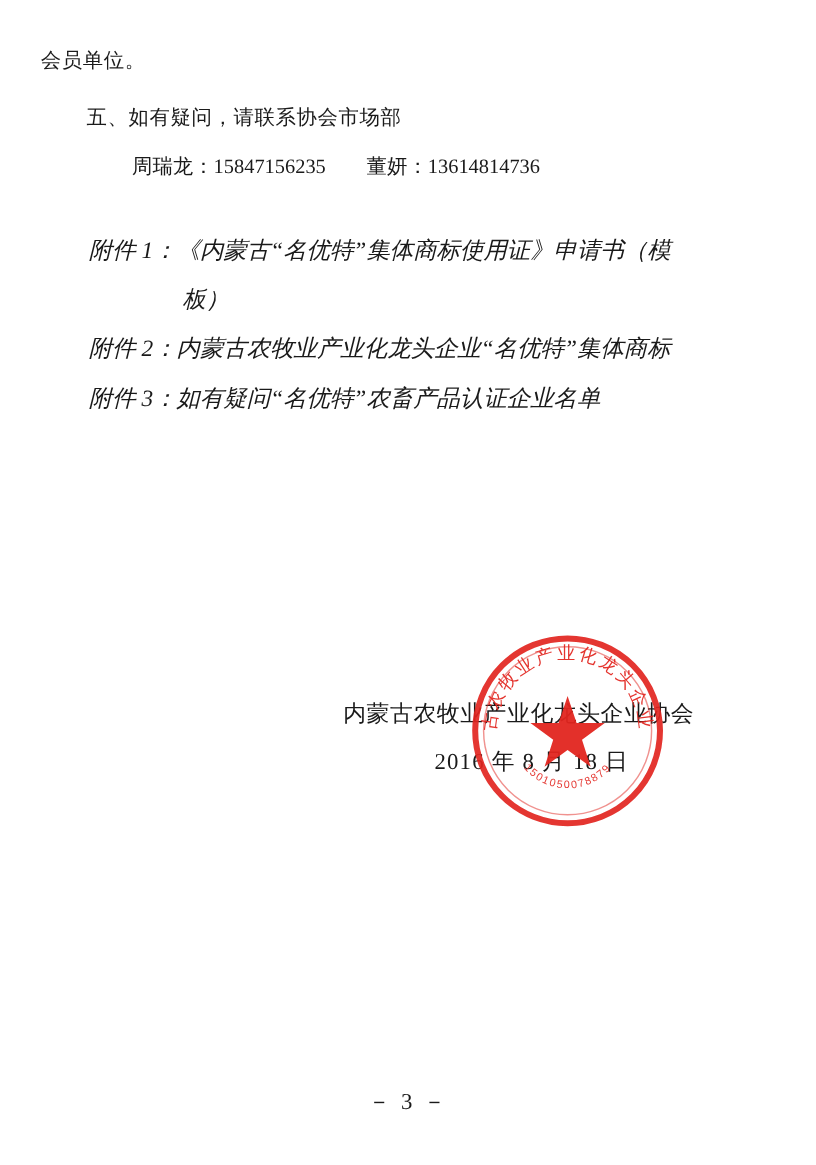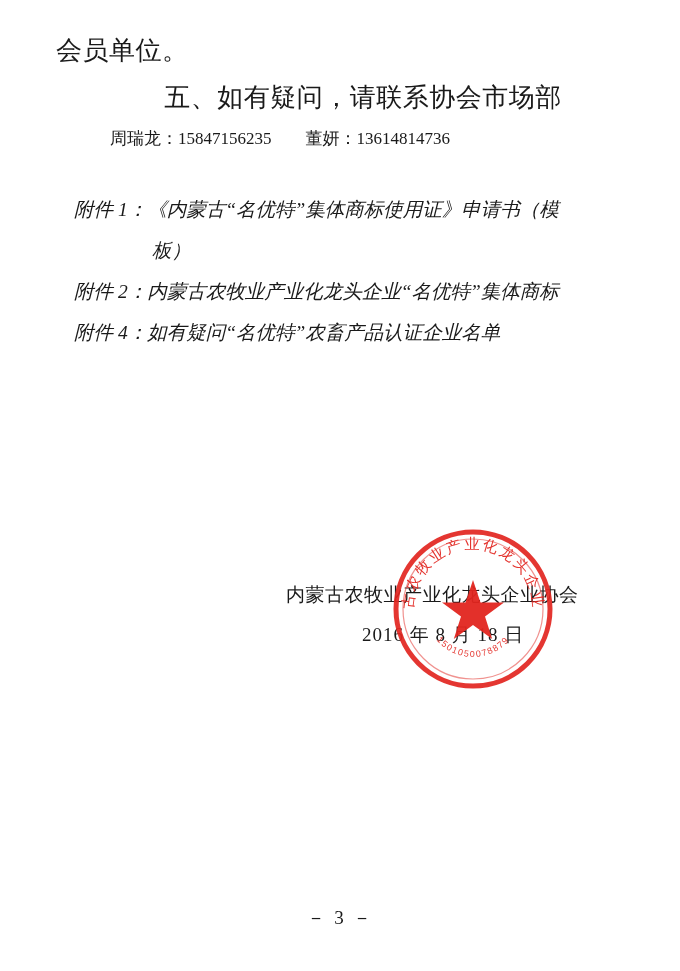--- a/index.html
+++ b/index.html
@@ -16,27 +16,26 @@
     overflow: hidden;
   }
   .page {
     position: relative;
     width: 680px;
     height: 971px;
     box-sizing: border-box;
     padding: 30px 48px 0 34px;
   }
   .line {
-    font-size: 26px;
+    font-size: 17px;
     line-height: 41px;
     letter-spacing: 0.5px;
     white-space: pre;
-    margin-left: 22px;
   }
-  .indent-1 { padding-left: 38px; text-align: center; }
+  .indent-1 { padding-left: 38px; }
   .indent-hang { padding-left: 118px; }
   .gap-small { margin-top: 6px; }
 
   .phones {
     font-size: 17px;
     line-height: 41px;
     white-space: pre;
     padding-left: 76px;
   }
 
@@ -108,21 +107,21 @@
 
   <div class="phones">周瑞龙：15847156235　　董妍：13614814736</div>
 
   <div class="attach-block">
 
     <div class="attach-line pl"><span>附件 1：</span><span>《内蒙古“名优特”集体商标使用证》申请书（模</span></div>
     <div class="attach-line indent-hang">板）</div>
 
     <div class="attach-line pl"><span>附件 2：</span><span>内蒙古农牧业产业化龙头企业“名优特”集体商标</span></div>
 
-    <div class="attach-line pl"><span>附件 4：</span><span>如有疑问“名优特”农畜产品认证企业名单</span></div>
+    <div class="attach-line pl"><span>附件 3：</span><span>如有疑问“名优特”农畜产品认证企业名单</span></div>
 
   </div>
 
   <div class="sign-area">
     <div class="sign-name">内蒙古农牧业产业化龙头企业协会</div>
     <div class="sign-date">2016 年 8 月 18 日</div>
   </div>
 
   <div class="seal">
     <svg width="162" height="162" viewBox="0 0 162 162" xmlns="http://www.w3.org/2000/svg">

